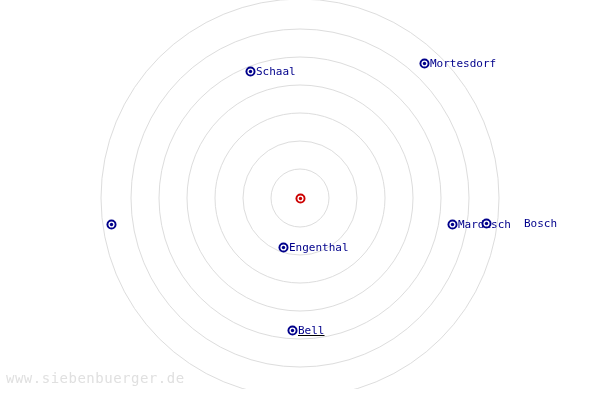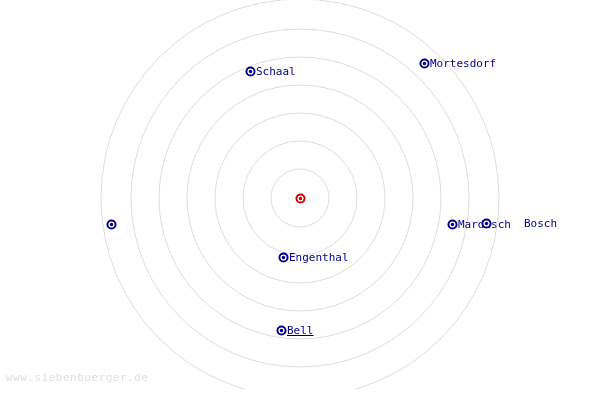--- a/index.html
+++ b/index.html
@@ -43,21 +43,21 @@
     margin-left: 0px;
   }
   .place.center .place-label {
     color: #b40000;
   }
   #watermark {
     position: absolute;
     left: 6px;
     top: 372px;
     font-family: "DejaVu Sans Mono", "Liberation Mono", monospace;
-    font-size: 11px;
+    font-size: 14px;
     line-height: 12px;
     color: #e0e0e0;
     letter-spacing: 0.5px;
     user-select: none;
   }
 </style>
 </head>
 <body>
 
 <div id="map-canvas">
@@ -105,29 +105,29 @@
         <span class="place-label">Mardisch</span>
       </div>
       <div class="place" style="left: 481px; top: 217px; gap: 32px;">
         <svg class="marker" viewBox="0 0 11 11">
           <circle cx="5.5" cy="5.5" r="5" fill="#00008b"></circle>
           <circle cx="5.5" cy="5.5" r="3.1" fill="#ffffff"></circle>
           <circle cx="5.5" cy="5.5" r="1.7" fill="#00008b"></circle>
         </svg>
         <span class="place-label">Bosch</span>
       </div>
-      <div class="place" style="left: 278px; top: 251px;">
+      <div class="place" style="left: 278px; top: 241px;">
         <svg class="marker" viewBox="0 0 11 11">
           <circle cx="5.5" cy="5.5" r="5" fill="#00008b"></circle>
           <circle cx="5.5" cy="5.5" r="3.1" fill="#ffffff"></circle>
           <circle cx="5.5" cy="5.5" r="1.7" fill="#00008b"></circle>
         </svg>
         <span class="place-label">Engenthal</span>
       </div>
-      <div class="place" style="left: 276px; top: 324px; text-decoration: underline;">
+      <div class="place" style="left: 287px; top: 324px; text-decoration: underline;">
         <svg class="marker" viewBox="0 0 11 11">
           <circle cx="5.5" cy="5.5" r="5" fill="#00008b"></circle>
           <circle cx="5.5" cy="5.5" r="3.1" fill="#ffffff"></circle>
           <circle cx="5.5" cy="5.5" r="1.7" fill="#00008b"></circle>
         </svg>
         <span class="place-label">Bell</span>
       </div>
       <div class="place center" style="left: 295px; top: 192px;">
         <svg class="marker" viewBox="0 0 11 11">
           <circle cx="5.5" cy="5.5" r="5" fill="#cc0000"></circle>

